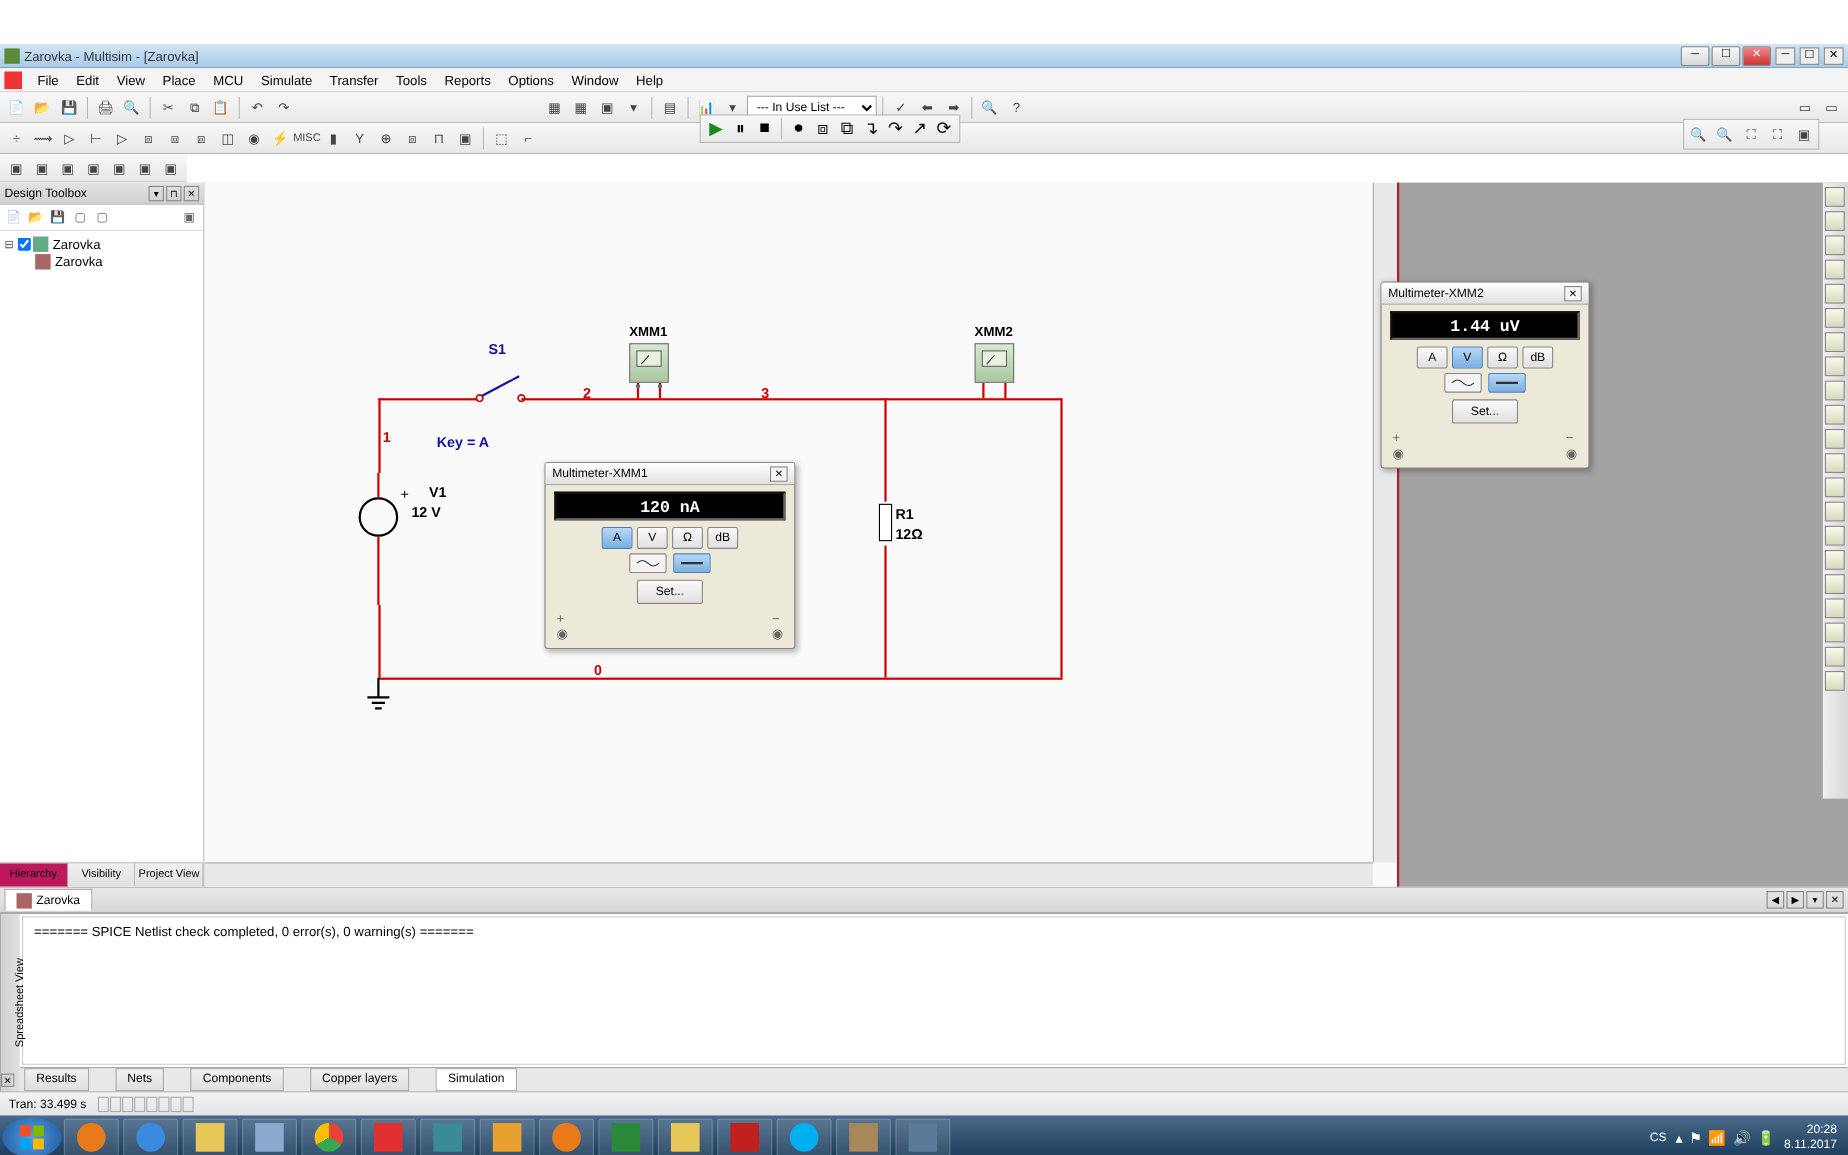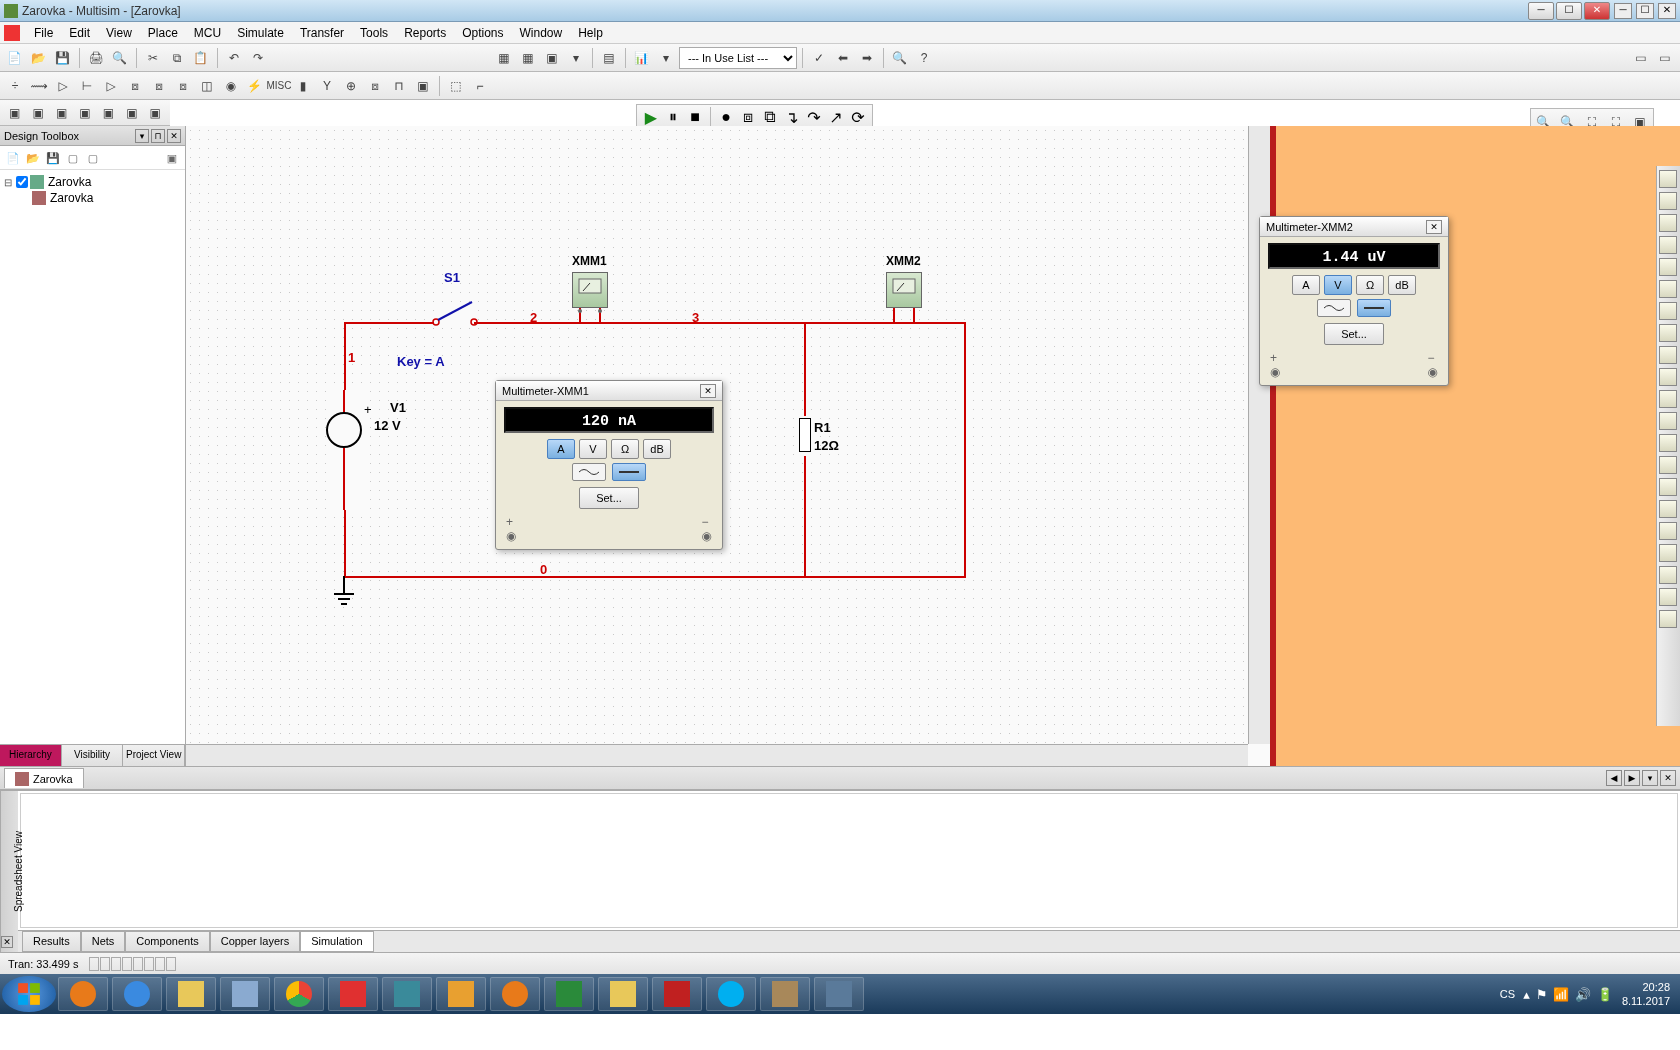--- a/index.html
+++ b/index.html
@@ -1,19 +1,19 @@
 <!DOCTYPE html>
 <html><head>
 <meta charset="utf-8">
 <style>
 * { box-sizing: border-box; margin: 0; padding: 0; font-family: 'Segoe UI', Tahoma, sans-serif; }
 body { background: #fff; overflow: hidden; width: 1680px; height: 1050px; position: relative; }
 
 
-.title-bar { height: 22px; background: linear-gradient(to bottom, #d1e6f5, #a8cbe5); display: flex; align-items: center; padding: 0 4px; font-size: 12px; border-bottom: 1px solid #7a9ab5; }
+.title-bar { height: 22px; background: linear-gradient(to bottom, #d1e6f5, #a8cbe5); display: flex; align-items: center; padding: 0 4px; font-size: 12px; border-bottom: 1px solid #7a9ab5; margin-top: 40px; }
 .title-bar .icon { width: 14px; height: 14px; background: #5a8a3a; margin-right: 4px; }
 .title-bar .title-text { flex: 1; color: #333; }
 .title-bar .win-controls { display: flex; gap: 2px; }
 .title-bar .win-btn { width: 26px; height: 18px; border: 1px solid #888; background: linear-gradient(#fafafa, #d8d8d8); border-radius: 2px; font-size: 10px; text-align: center; line-height: 14px; cursor: pointer; }
 .title-bar .win-btn.close { background: linear-gradient(#e88, #c33); color: #fff; }
 .title-bar .doc-close { width: 18px; height: 16px; border: 1px solid #888; background: #eee; font-size: 10px; text-align: center; margin-left: 4px; cursor: pointer; }
 
 
 .menu-bar { height: 22px; background: #f4f4f4; display: flex; align-items: center; padding: 0 4px; border-bottom: 1px solid #ccc; font-size: 12px; }
 .menu-bar .app-icon { width: 16px; height: 16px; background: #e33; margin-right: 6px; }
@@ -69,21 +69,21 @@
 .vsource { position: absolute; width: 36px; height: 36px; border: 2px solid #000; border-radius: 50%; }
 
 
 .resistor { position: absolute; border: 1px solid #000; background: #fff; width: 12px; height: 34px; }
 
 
 .xmm-instrument { position: absolute; width: 36px; height: 36px; border: 1px solid #666; background: linear-gradient(#d8e8d0, #a8c8a0); }
 .xmm-label { position: absolute; font-size: 12px; color: #000; font-weight: bold; }
 
 
-.right-panel { width: 410px; background: #fdba74; border-left: 6px solid #b91c1c; position: relative; }
+.right-panel { width: 410px; background: #a3a3a3; border-left: 2px solid #b91c1c; position: relative; }
 
 
 .instrument-bar { position: absolute; right: 0; top: 166px; width: 24px; background: linear-gradient(to right, #f0f0f0,#d8d8d8); border-left: 1px solid #aaa; height: 560px; display: flex; flex-direction: column; gap: 4px; padding: 4px 2px; }
 .inst-icon { width: 18px; height: 18px; border: 1px solid #888; background: linear-gradient(#fafaea,#d8d8c0); cursor: pointer; }
 
 
 .multimeter-popup { position: absolute; background: #ece9d8; border: 1px solid #888; border-radius: 3px; box-shadow: 2px 2px 6px rgba(0,0,0,0.3); }
 .mm-title { height: 20px; background: linear-gradient(#fff,#e0e0e0); border-bottom: 1px solid #aaa; display: flex; align-items: center; padding: 0 6px; font-size: 11px; }
 .mm-title .t { flex: 1; }
 .mm-title .mm-close { width: 16px; height: 14px; border: 1px solid #888; background: #f4f4f4; font-size: 9px; text-align: center; line-height: 12px; cursor: pointer; }
@@ -103,21 +103,21 @@
 .doc-tab .doc-icon { width: 14px; height: 14px; background: #a66; }
 .doc-tabs .spacer { flex: 1; }
 .doc-tabs .nav-btn { width: 16px; height: 16px; border: 1px solid #888; font-size: 9px; text-align: center; line-height: 14px; cursor: pointer; margin-left: 2px; }
 
 
 .output-area { height: 162px; display: flex; border-top: 1px solid #aaa; }
 .output-side { width: 18px; background: linear-gradient(to right,#e0e0e0,#d0d0d0); border-right: 1px solid #aaa; writing-mode: vertical-rl; transform: rotate(180deg); font-size: 10px; text-align: center; padding: 4px 0; }
 .output-side .x { writing-mode: horizontal-tb; transform: rotate(180deg); font-size: 9px; border: 1px solid #888; width: 12px; height: 12px; margin: 0 auto 4px; cursor: pointer; }
 .output-content { flex: 1; display: flex; flex-direction: column; }
 .output-text { flex: 1; background: #fff; padding: 6px 10px; font-size: 12px; overflow: auto; border: 1px solid #ccc; margin: 2px; }
-.output-tabs { height: 22px; display: flex; padding: 0 4px; background: #e8e8e8; border-top: 1px solid #aaa; }
+.output-tabs { height: 22px; display: flex; padding: 0 4px; background: #e8e8e8; border-top: 1px solid #aaa; gap: 24px; }
 .output-tabs .otab { padding: 0 10px; border: 1px solid #aaa; background: linear-gradient(#f0f0f0,#e0e0e0); font-size: 11px; line-height: 19px; cursor: pointer; }
 .output-tabs .otab.active { background: #fff; }
 
 
 .status-bar { height: 22px; background: linear-gradient(#f4f4f4,#e4e4e4); border-top: 1px solid #aaa; display: flex; align-items: center; padding: 0 8px; font-size: 11px; }
 .status-bar .status-text { flex: 1; }
 .status-bar .status-right { }
 .status-cells { display: flex; gap: 1px; margin-left: 10px; }
 .status-cells div { width: 10px; height: 14px; border: 1px solid #aaa; }
 
@@ -478,20 +478,21 @@
   <div class="nav-btn">✕</div>
 </div>
 
 <div class="output-area">
   <div class="output-side">
     <div class="x">✕</div>
     <span>Spreadsheet View</span>
   </div>
   <div class="output-content">
     <div class="output-text">
+      <div>======= SPICE Netlist check completed, 0 error(s), 0 warning(s) =======</div>
     </div>
     <div class="output-tabs">
       <div class="otab">Results</div>
       <div class="otab">Nets</div>
       <div class="otab">Components</div>
       <div class="otab">Copper layers</div>
       <div class="otab active">Simulation</div>
     </div>
   </div>
 </div>

